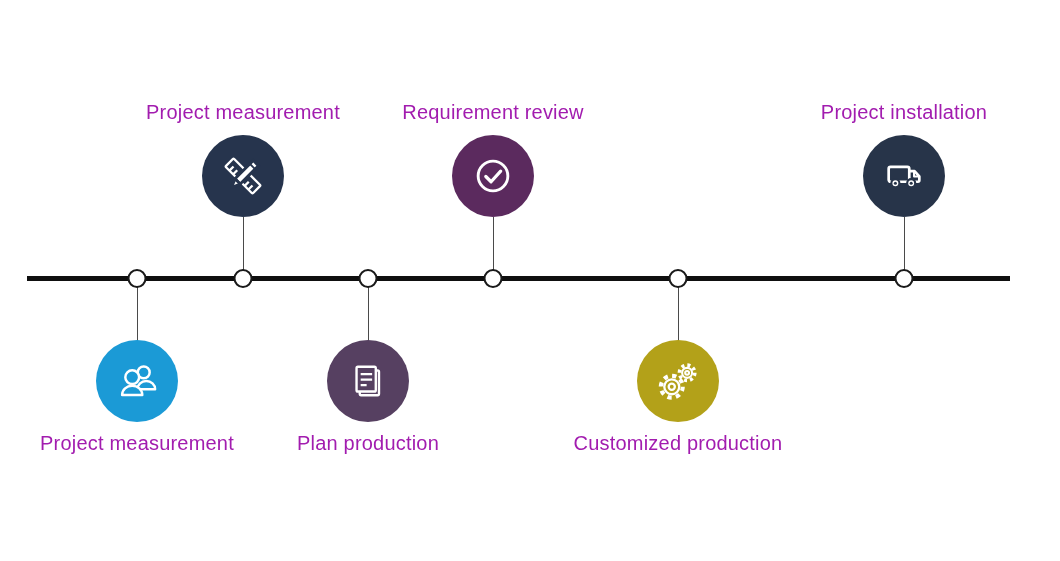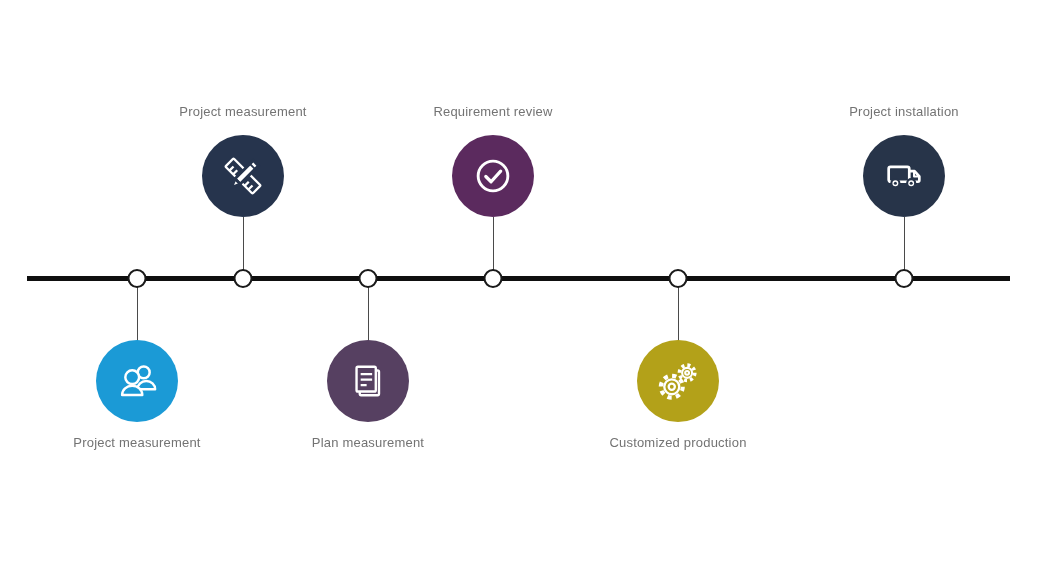--- a/index.html
+++ b/index.html
@@ -8,21 +8,21 @@
     background:#fff;font-family:"Liberation Sans", sans-serif;
   }
   .timeline-line{position:absolute;left:27px;top:276px;width:983px;height:5px;background:#0f0f0f;z-index:1;}
   .node{
     position:absolute;top:269px;width:15px;height:15px;border-radius:50%;
     border:2px solid #1a1a1a;background:#fff;transform:translateX(-50%);z-index:3;
   }
   .step{position:absolute;top:0;width:0;height:561px;}
   .step .label{
     position:absolute;left:0;transform:translateX(-50%);white-space:nowrap;
-    font-size:13px;line-height:20px;color:#737373;letter-spacing:.2px;z-index:4;
+    font-size:20px;line-height:20px;color:#a21caf;letter-spacing:.2px;z-index:4;
   }
   .step.above .label{top:102px;}
   .step.below .label{top:433px;}
   .step .connector{position:absolute;left:-0.5px;width:1px;background:#4a4a4a;z-index:0;}
   .step.above .connector{top:217px;height:54px;}
   .step.below .connector{top:287px;height:54px;}
   .step .circle{
     position:absolute;left:0;transform:translateX(-50%);width:82px;height:82px;border-radius:50%;
     display:flex;align-items:center;justify-content:center;z-index:2;
   }
@@ -87,21 +87,21 @@
       <span class="icon">
         <svg viewBox="0 0 48 48" width="44" height="44">
           <g fill="none" stroke="#fff" stroke-width="2.6">
             <rect x="15" y="12.5" width="21" height="27" rx="1.5"></rect>
             <rect x="11.5" y="8.5" width="21" height="27" rx="1.5" fill="currentColor"></rect>
             <path d="M16 16.5 h12.5 M16 22.5 h12.5 M16 28.5 h6.5" stroke-width="2.4"></path>
           </g>
         </svg>
       </span>
     </div>
-    <div class="label">Plan measurement</div>
+    <div class="label">Plan production</div>
   </div>
 
   <div class="step above" style="left:493px">
     <div class="connector" style="background-color: rgb(74, 74, 74);"></div>
     <div class="circle" style="background-color: rgb(91, 42, 94); color: rgb(91, 42, 94);">
       <span class="icon">
         <svg viewBox="0 0 48 48" width="46" height="46">
           <circle cx="24" cy="24" r="15.5" fill="none" stroke="#fff" stroke-width="3"></circle>
           <path d="M16.5 24.5 L22 30 L32 19" fill="none" stroke="#fff" stroke-width="3.4" stroke-linecap="round" stroke-linejoin="round"></path>
         </svg>

